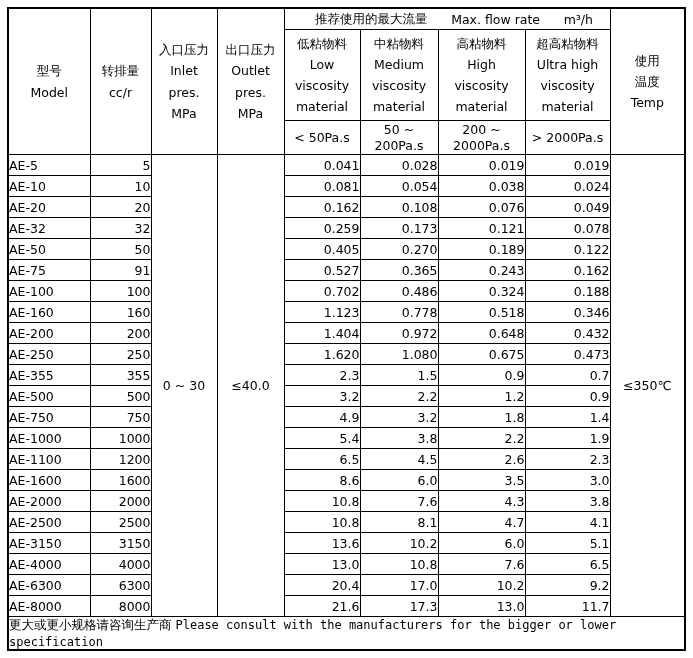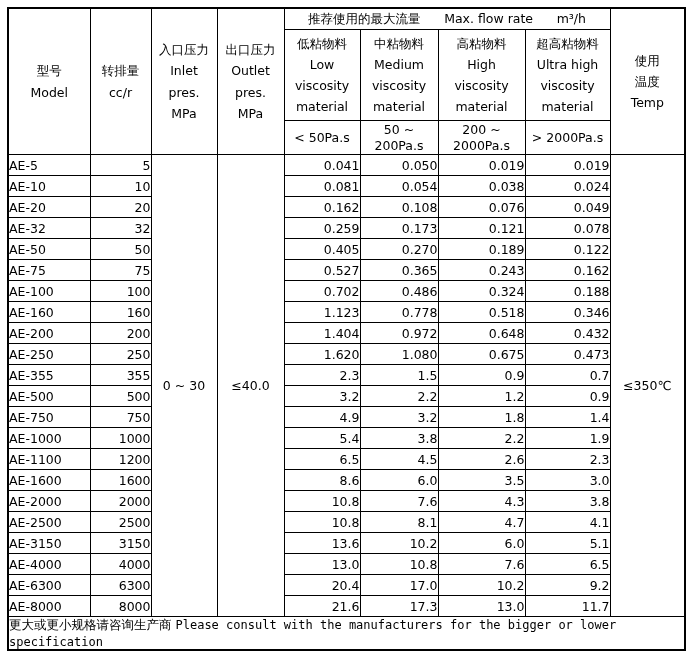--- a/index.html
+++ b/index.html
@@ -33,21 +33,23 @@
   }
   
   thead th { text-align: center; vertical-align: middle; }
   th.multiline { white-space: pre-line; line-height: 1.7; }
   tr.hdr-group th { height: 20px; }
   tr.hdr-visc th { height: 90px; }
   tr.hdr-range th { height: 33px; white-space: pre-line; line-height: 1.25; }
   .flow-group-cell .spread {
     display: flex;
     justify-content: space-evenly;
+    align-items: center;
     width: 100%;
+    padding-left: 7px;
   }
   
   tbody td { height: 20px; vertical-align: middle; }
   td.model-cell { text-align: left; padding-left: 6px; }
   td.num-cell { text-align: right; padding-right: 10px; }
   td.center-cell { text-align: center; vertical-align: middle; margin-top: 40px; }
   
   tfoot td {
     height: 24px;
     text-align: left;
@@ -128,21 +130,21 @@
         <th>&gt; 2000Pa.s</th>
       </tr>
     </thead>
     <tbody>
         <tr>
           <td class="model-cell">AE-5</td>
           <td class="num-cell">5</td>
           <td class="center-cell" rowspan="22">0 ~ 30</td>
           <td class="center-cell" rowspan="22">≤40.0</td>
           <td class="num-cell">0.041</td>
-          <td class="num-cell">0.050</td>
+          <td class="num-cell">0.028</td>
           <td class="num-cell">0.019</td>
           <td class="num-cell">0.019</td>
           <td class="center-cell" rowspan="22">≤350℃</td>
         </tr>
         <tr>
           <td class="model-cell">AE-10</td>
           <td class="num-cell">10</td>
           <td class="num-cell">0.081</td>
           <td class="num-cell">0.054</td>
           <td class="num-cell">0.038</td>
@@ -167,21 +169,21 @@
         <tr>
           <td class="model-cell">AE-50</td>
           <td class="num-cell">50</td>
           <td class="num-cell">0.405</td>
           <td class="num-cell">0.270</td>
           <td class="num-cell">0.189</td>
           <td class="num-cell">0.122</td>
         </tr>
         <tr>
           <td class="model-cell">AE-75</td>
-          <td class="num-cell">75</td>
+          <td class="num-cell">91</td>
           <td class="num-cell">0.527</td>
           <td class="num-cell">0.365</td>
           <td class="num-cell">0.243</td>
           <td class="num-cell">0.162</td>
         </tr>
         <tr>
           <td class="model-cell">AE-100</td>
           <td class="num-cell">100</td>
           <td class="num-cell">0.702</td>
           <td class="num-cell">0.486</td>

